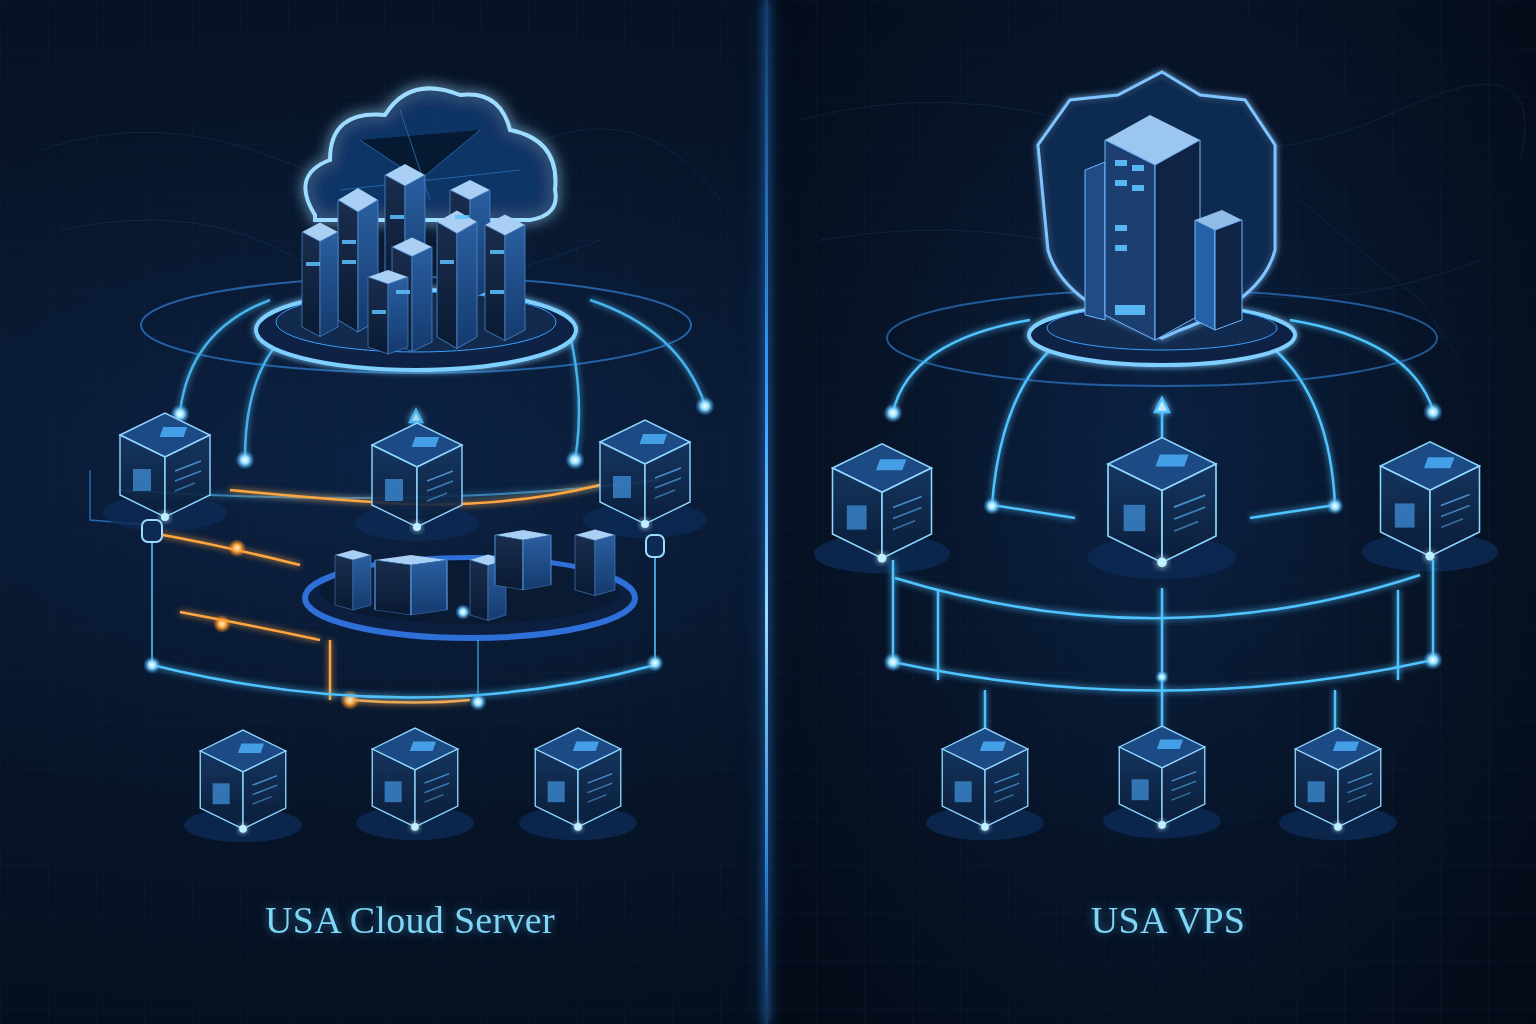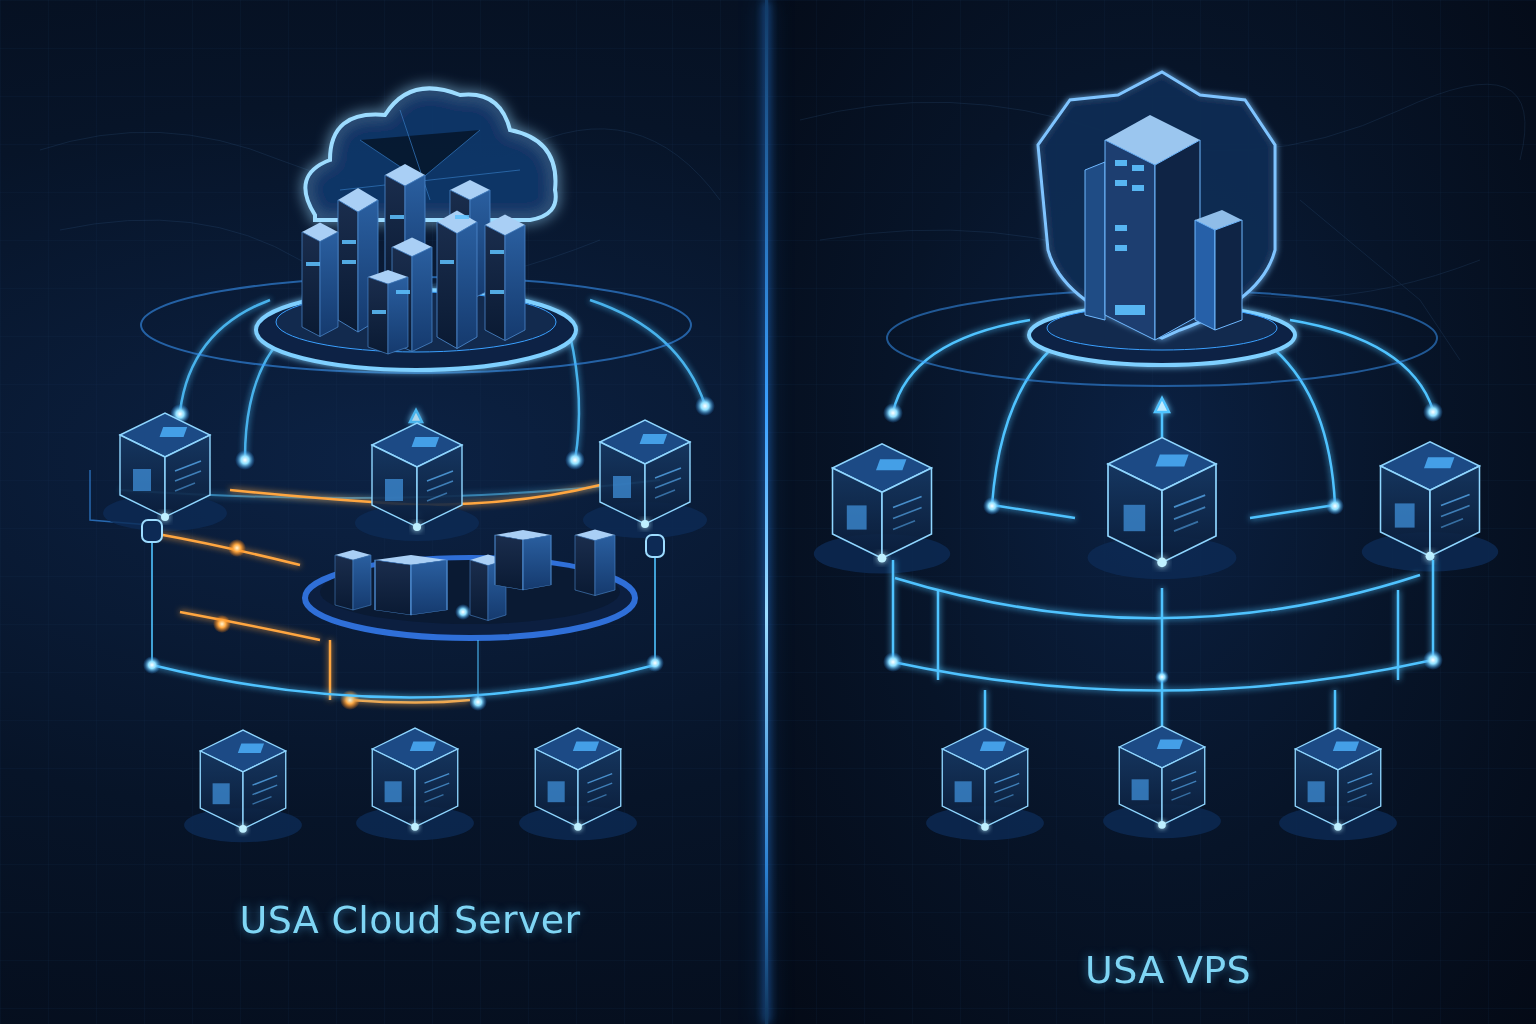--- a/index.html
+++ b/index.html
@@ -3,23 +3,23 @@
 <meta charset="utf-8">
 <style>
   html, body { margin:0; padding:0; background:#050d1a; }
   body { width:1536px; height:1024px; overflow:hidden; position:relative; font-family:"DejaVu Sans", sans-serif; }
   .stage { position:absolute; left:0; top:0; width:1536px; height:1024px;
     background: radial-gradient(ellipse at 25% 45%, #0c2244 0%, #071428 45%, #040a16 100%); }
   .stage-right { position:absolute; left:768px; top:0; width:768px; height:1024px;
     background: radial-gradient(ellipse at 50% 45%, #0b2143 0%, #071428 50%, #040a16 100%); }
   svg { position:absolute; left:0; top:0; }
   .label { position:absolute; color:#7fd6f5; font-size:38px; text-align:center;
-    text-shadow: 0 0 10px rgba(80,190,255,0.55); letter-spacing:0.3px; }
+    text-shadow: 0 0 10px rgba(80,190,255,0.55); letter-spacing:0.3px;font-family:Liberation Serif, serif; }
   .label-left { left:150px; width:520px; top:898px; }
-  .label-right { left:918px; width:500px; top:948px; }
+  .label-right { left:918px; width:500px; top:898px; }
   .divider { position:absolute; left:765px; top:0; width:3px; height:1024px;
     background: linear-gradient(#113a66 0%, #3aa0ff 40%, #9bdcff 60%, #2a7fd0 85%, #0f3358 100%);
     box-shadow: 0 0 10px #2f8fff, 0 0 22px rgba(47,143,255,0.6); }
 </style>
 </head>
 <body>
 
 <div class="stage"></div>
 <div class="stage-right"></div>
 

